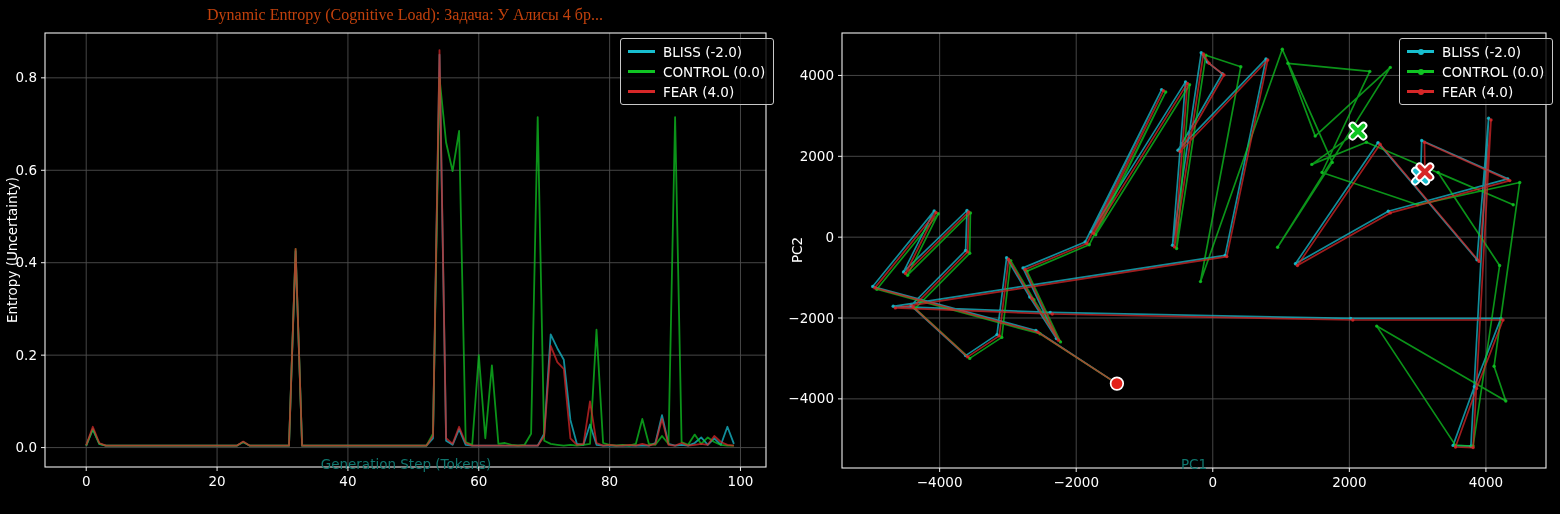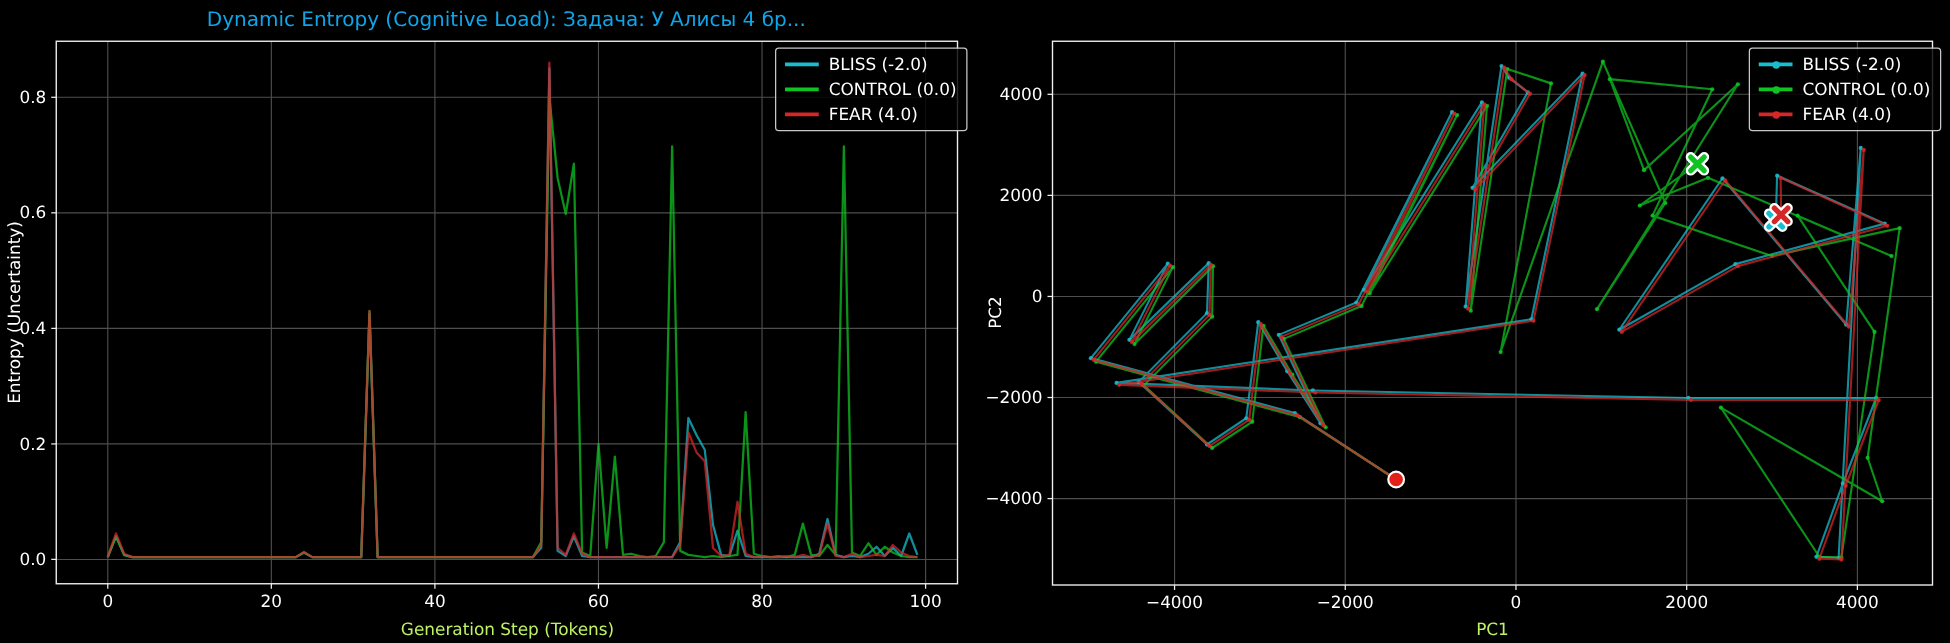--- a/index.html
+++ b/index.html
@@ -1,21 +1,21 @@
 <!DOCTYPE html>
 <html><head>
 <meta charset="utf-8">
 <style>
   html,body{margin:0;padding:0;background:#000;}
   #figure{position:relative;width:1560px;height:514px;background:#000;
     font-family:"DejaVu Sans","Liberation Sans",sans-serif;color:#fff;overflow:hidden;}
   #plots{position:absolute;left:0;top:0;width:1560px;height:514px;}
   .chart-title{position:absolute;transform:translateX(-50%);top:6px;font-size:16px;
-    color:#0ea5e9;white-space:nowrap;}
-  .x-label{position:absolute;transform:translateX(-50%);top:496px;font-size:13.5px;color:#bef264;white-space:nowrap;}
+    color:#c2410c;white-space:nowrap;font-family:Liberation Serif, serif;}
+  .x-label{position:absolute;transform:translateX(-50%);top:456px;font-size:13.5px;color:#0f766e;white-space:nowrap;}
   .y-label{position:absolute;transform:translate(-50%,-50%) rotate(-90deg);font-size:13.5px;color:#fff;white-space:nowrap;}
   .legend{position:absolute;background:rgba(0,0,0,0.82);border:1px solid #c8c8c8;border-radius:3px;
     padding:4px 8px 4px 7px;display:flex;flex-direction:column;gap:3px;}
   .legend-item{display:flex;align-items:center;gap:8px;height:17px;}
   .legend-swatch{position:relative;width:27px;height:3px;flex:0 0 27px;}
   .legend-swatch .mdot{position:absolute;left:50%;top:50%;width:6px;height:6px;border-radius:50%;
     transform:translate(-50%,-50%);}
   .legend-label{font-size:13.5px;color:#fff;white-space:nowrap;}
 </style>
 </head>

